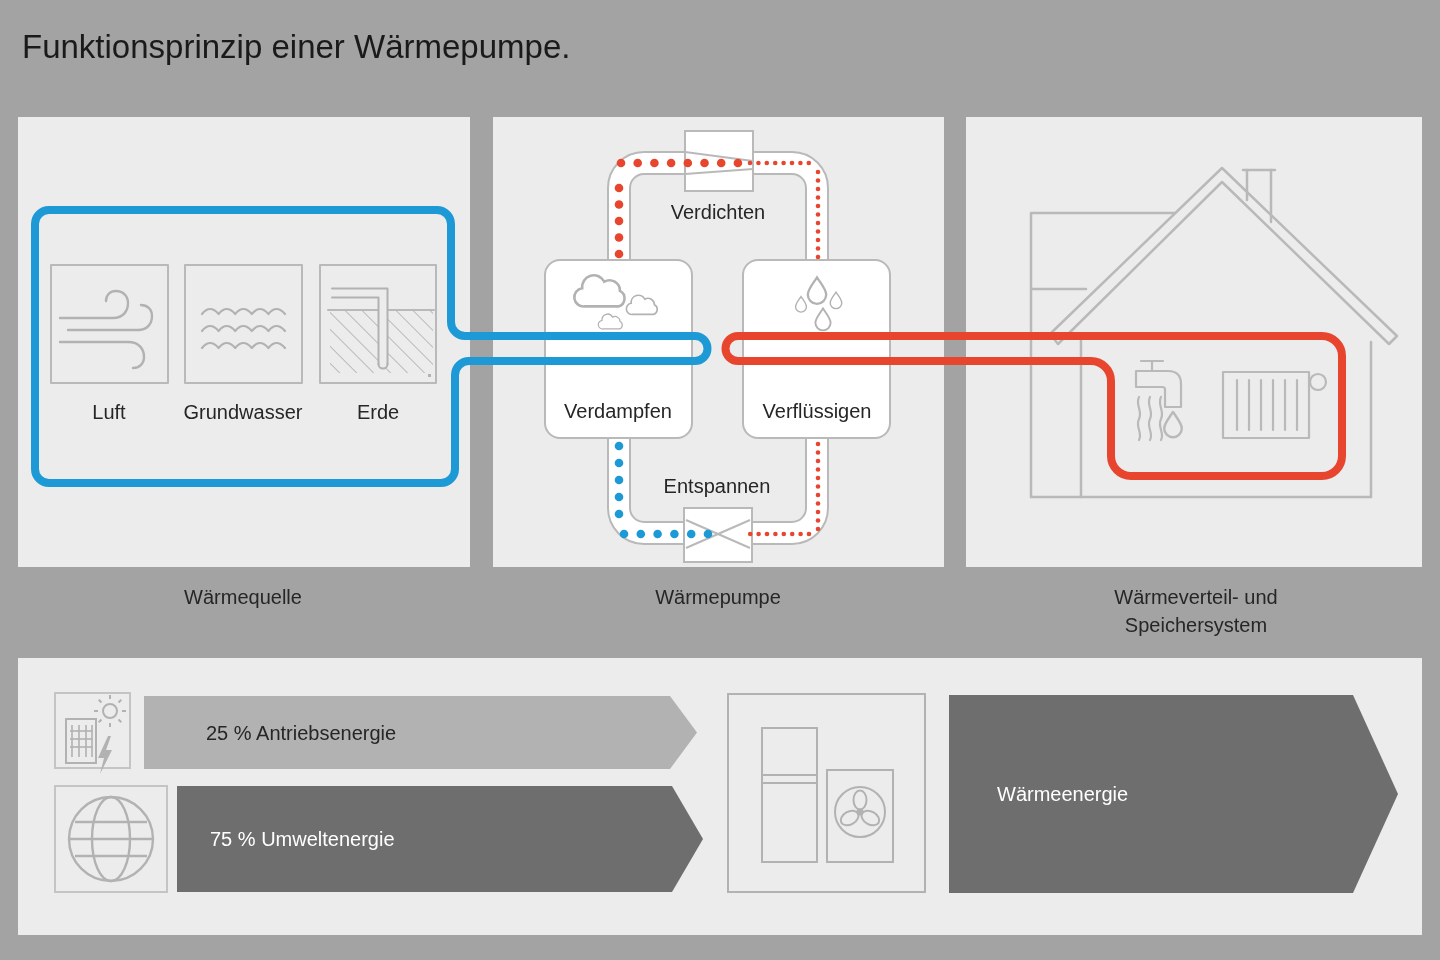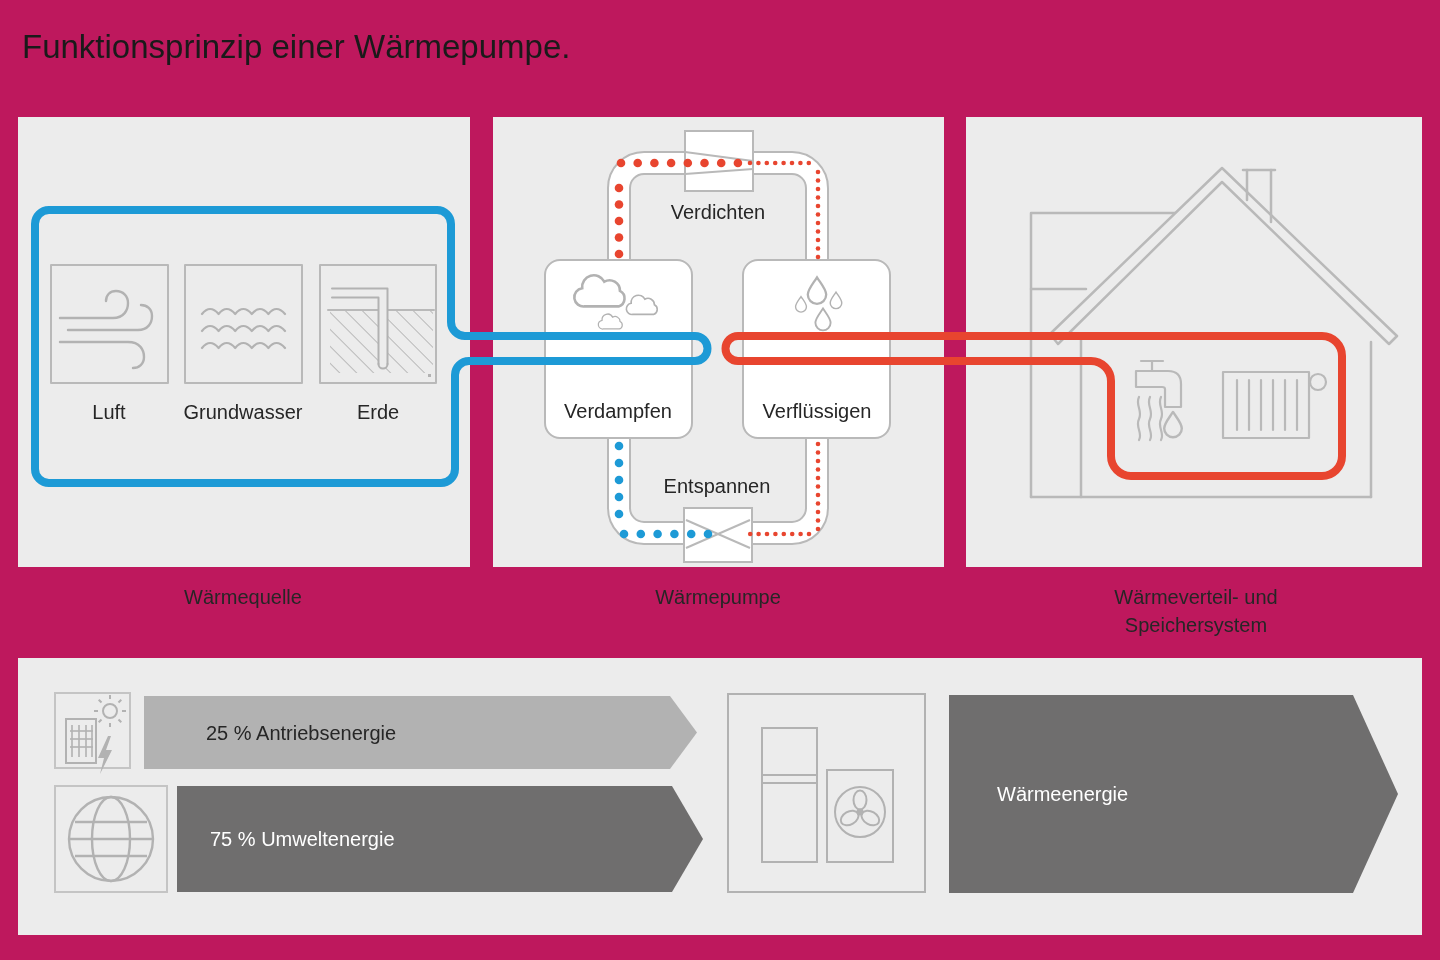--- a/index.html
+++ b/index.html
@@ -1,17 +1,17 @@
 <!DOCTYPE html>
 <html><head>
 <meta charset="utf-8">
 <style>
   html,body{margin:0;padding:0;background:#ffffff;}
   body{font-family:"Liberation Sans", sans-serif;}
-  .stage{position:relative;width:1440px;height:960px;background:#be185d;overflow:hidden;}
+  .stage{position:relative;width:1440px;height:960px;background:#a3a3a3;overflow:hidden;}
   svg{display:block;}
   text{font-family:"Liberation Sans", sans-serif;}
   .title-text{font-size:33px;font-weight:500;fill:#1a1a1a;}
   .label{font-size:20px;fill:#262626;}
   .arrow-label{font-size:20px;}
 </style>
 </head>
 <body>
 
 <div class="stage">

